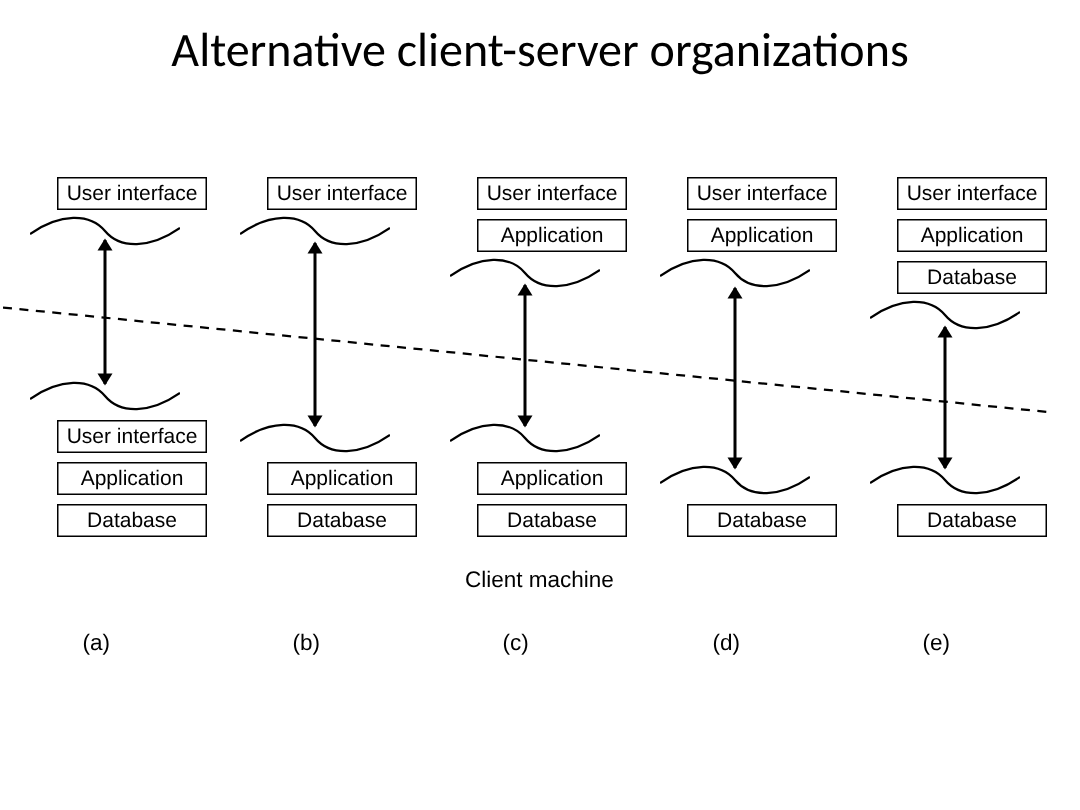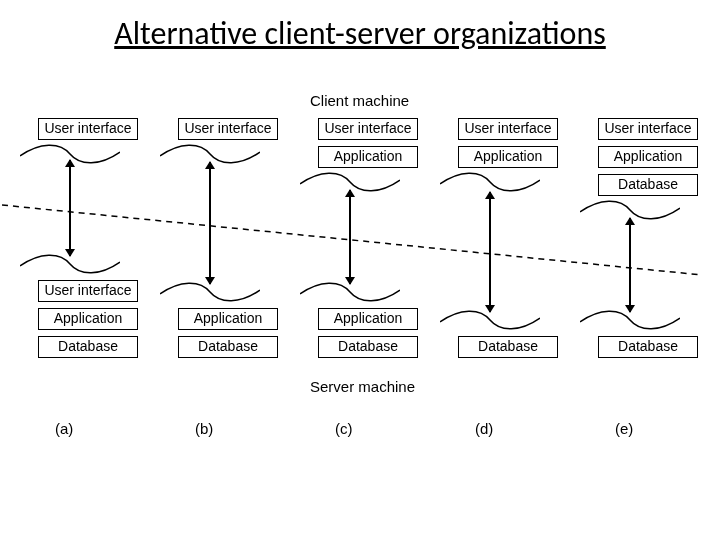--- a/index.html
+++ b/index.html
@@ -17,21 +17,20 @@
     height: 540px;
   }
   .title {
     position: absolute;
     top: 14px;
     left: 0;
     right: 0;
     text-align: center;
     font-size: 32px;
     font-family: Calibri, Arial, sans-serif;
-    text-decoration: underline;
   }
   .diagram {
     position: absolute;
     left: 20px;
     top: 100px;
     width: 680px;
     height: 360px;
     font-family: Arial, Helvetica, sans-serif;
     font-size: 14px;
   }
@@ -79,22 +78,21 @@
 </style>
 </head>
 <body>
 
 <div class="slide">
 
   <div class="title">Alternative client-server organizations</div>
 
   <div class="diagram">
 
-    <div class="label" style="left:290px; top:-8px;">Client machine</div>
-    <div class="label" style="left:290px; top:278px;">Server machine</div>
+    <div class="label" style="left:290px; top:278px;">Client machine</div>
 
     <svg class="wave" style="left:-18px; top:0; width:700px; height:300px;">
       <line x1="0" y1="105" x2="700" y2="175" stroke="#000" stroke-width="1.5" stroke-dasharray="6 5"></line>
     </svg>
 
     <div class="box" style="left:0px;  top:18px;  width:100px; height:22px;">User interface</div>
     <svg class="wave" style="left:0px; top:38px; width:100px; height:30px;">
         <path d="M0 18 C20 4, 40 4, 50 16 C60 28, 80 28, 100 14" stroke="#000" stroke-width="1.5" fill="none"></path>
       </svg>
     <svg class="wave" style="left:0px; top:148px; width:100px; height:30px;">

